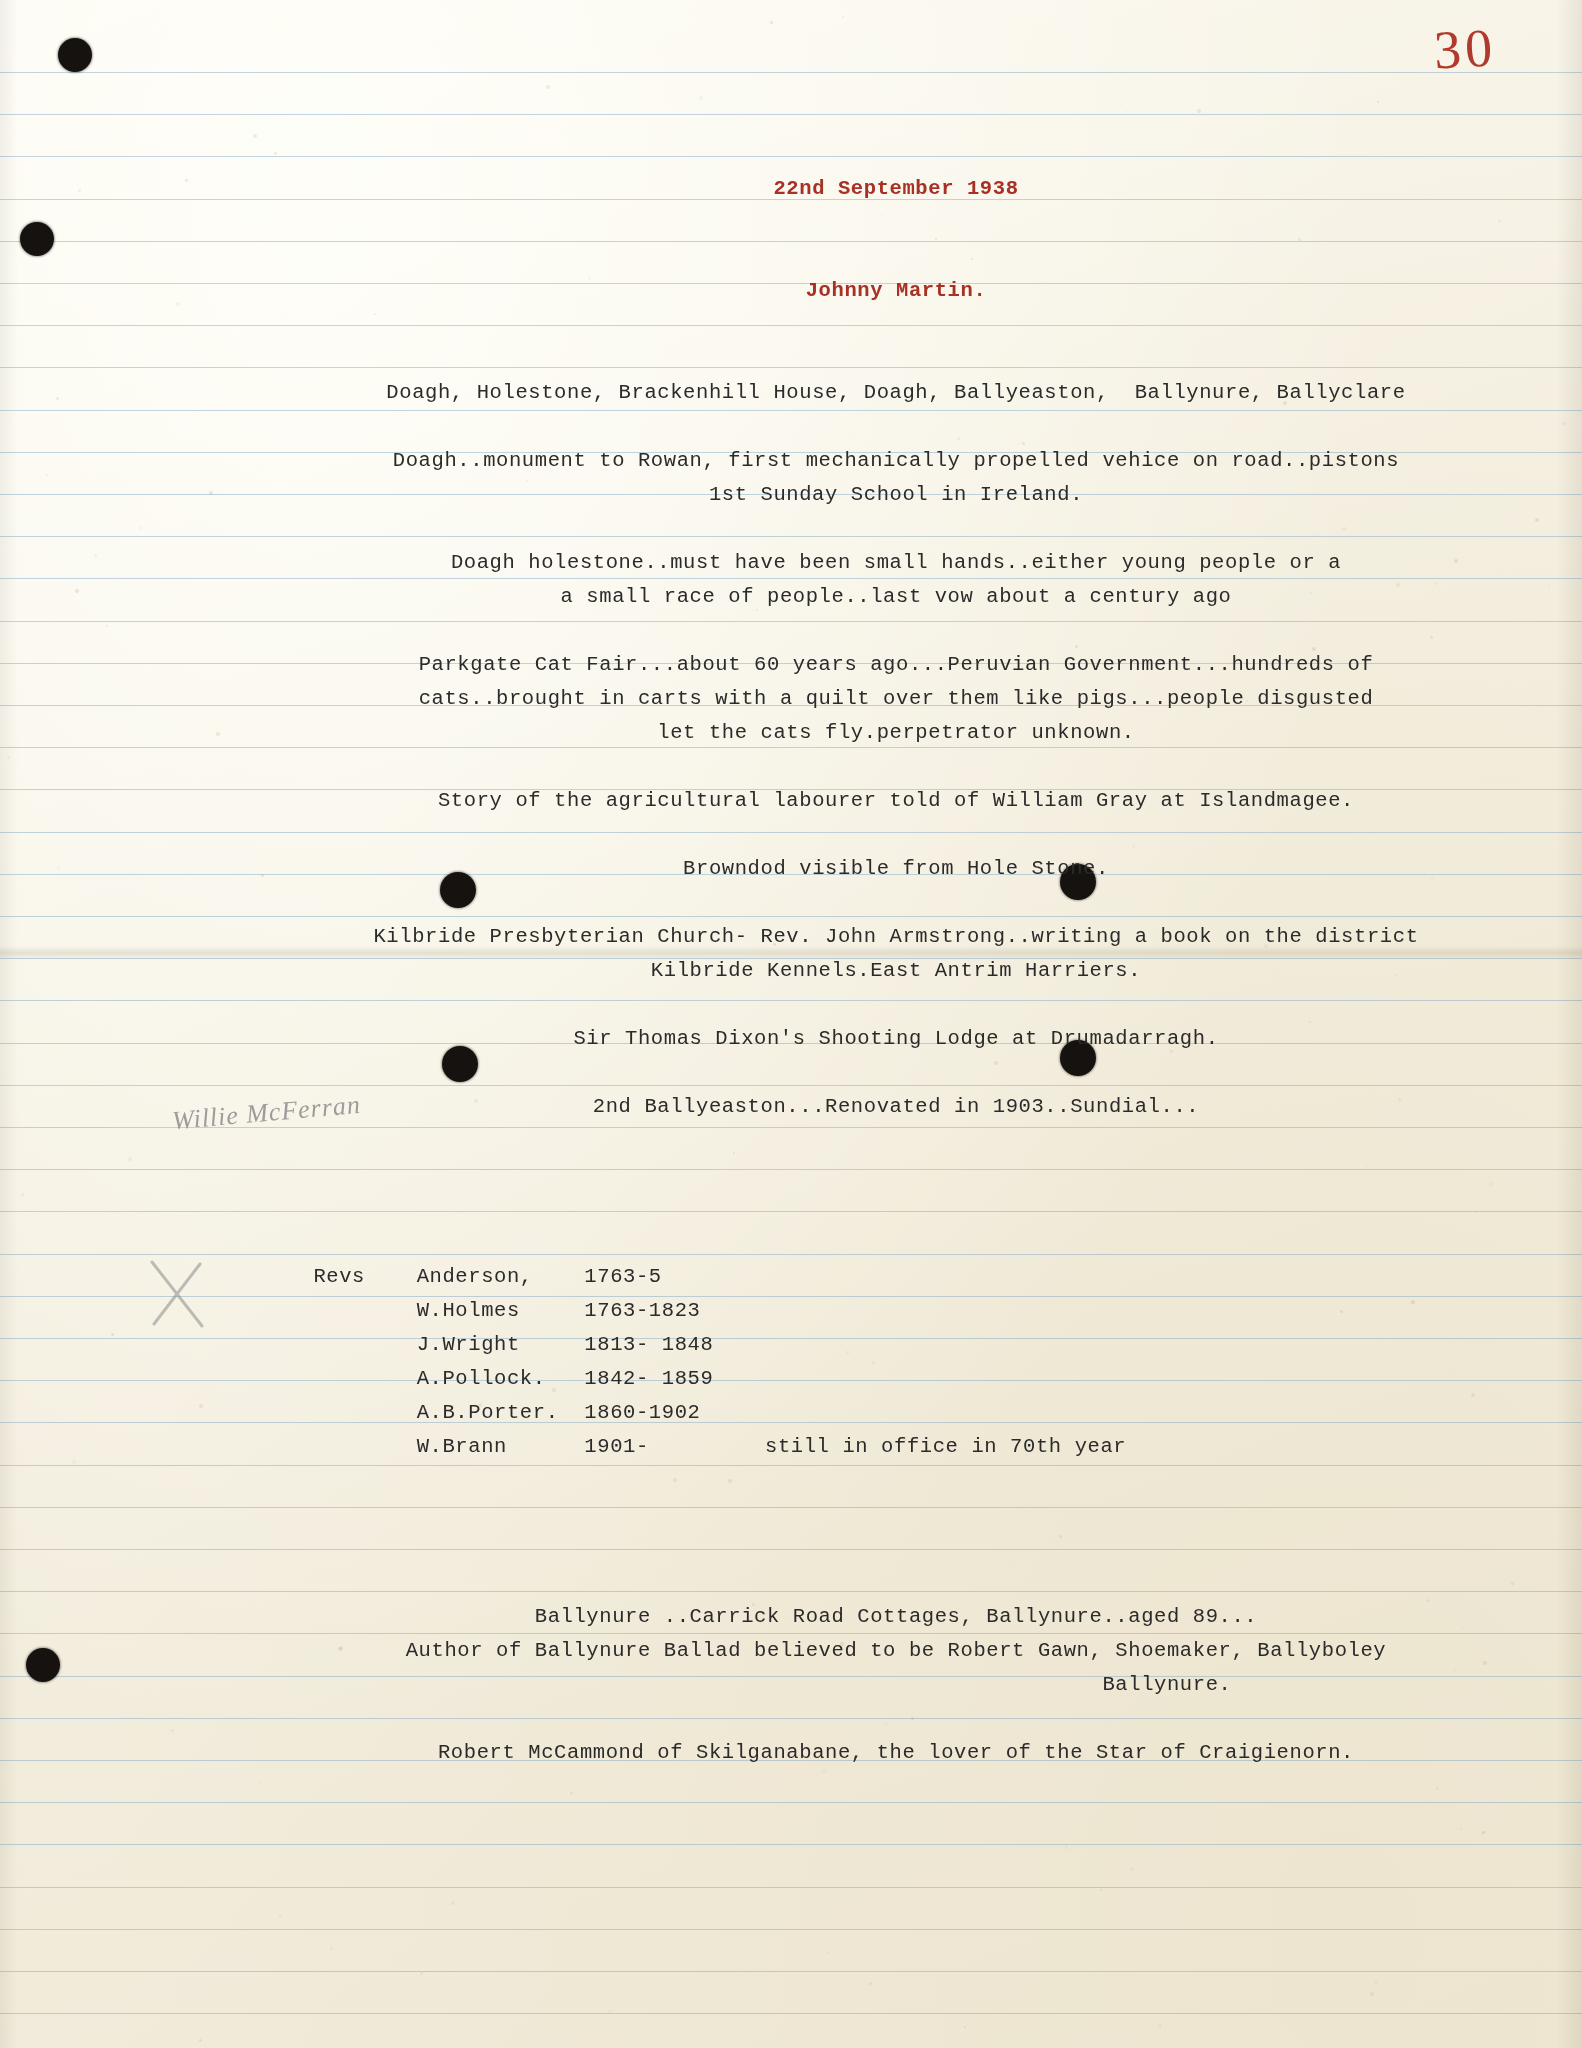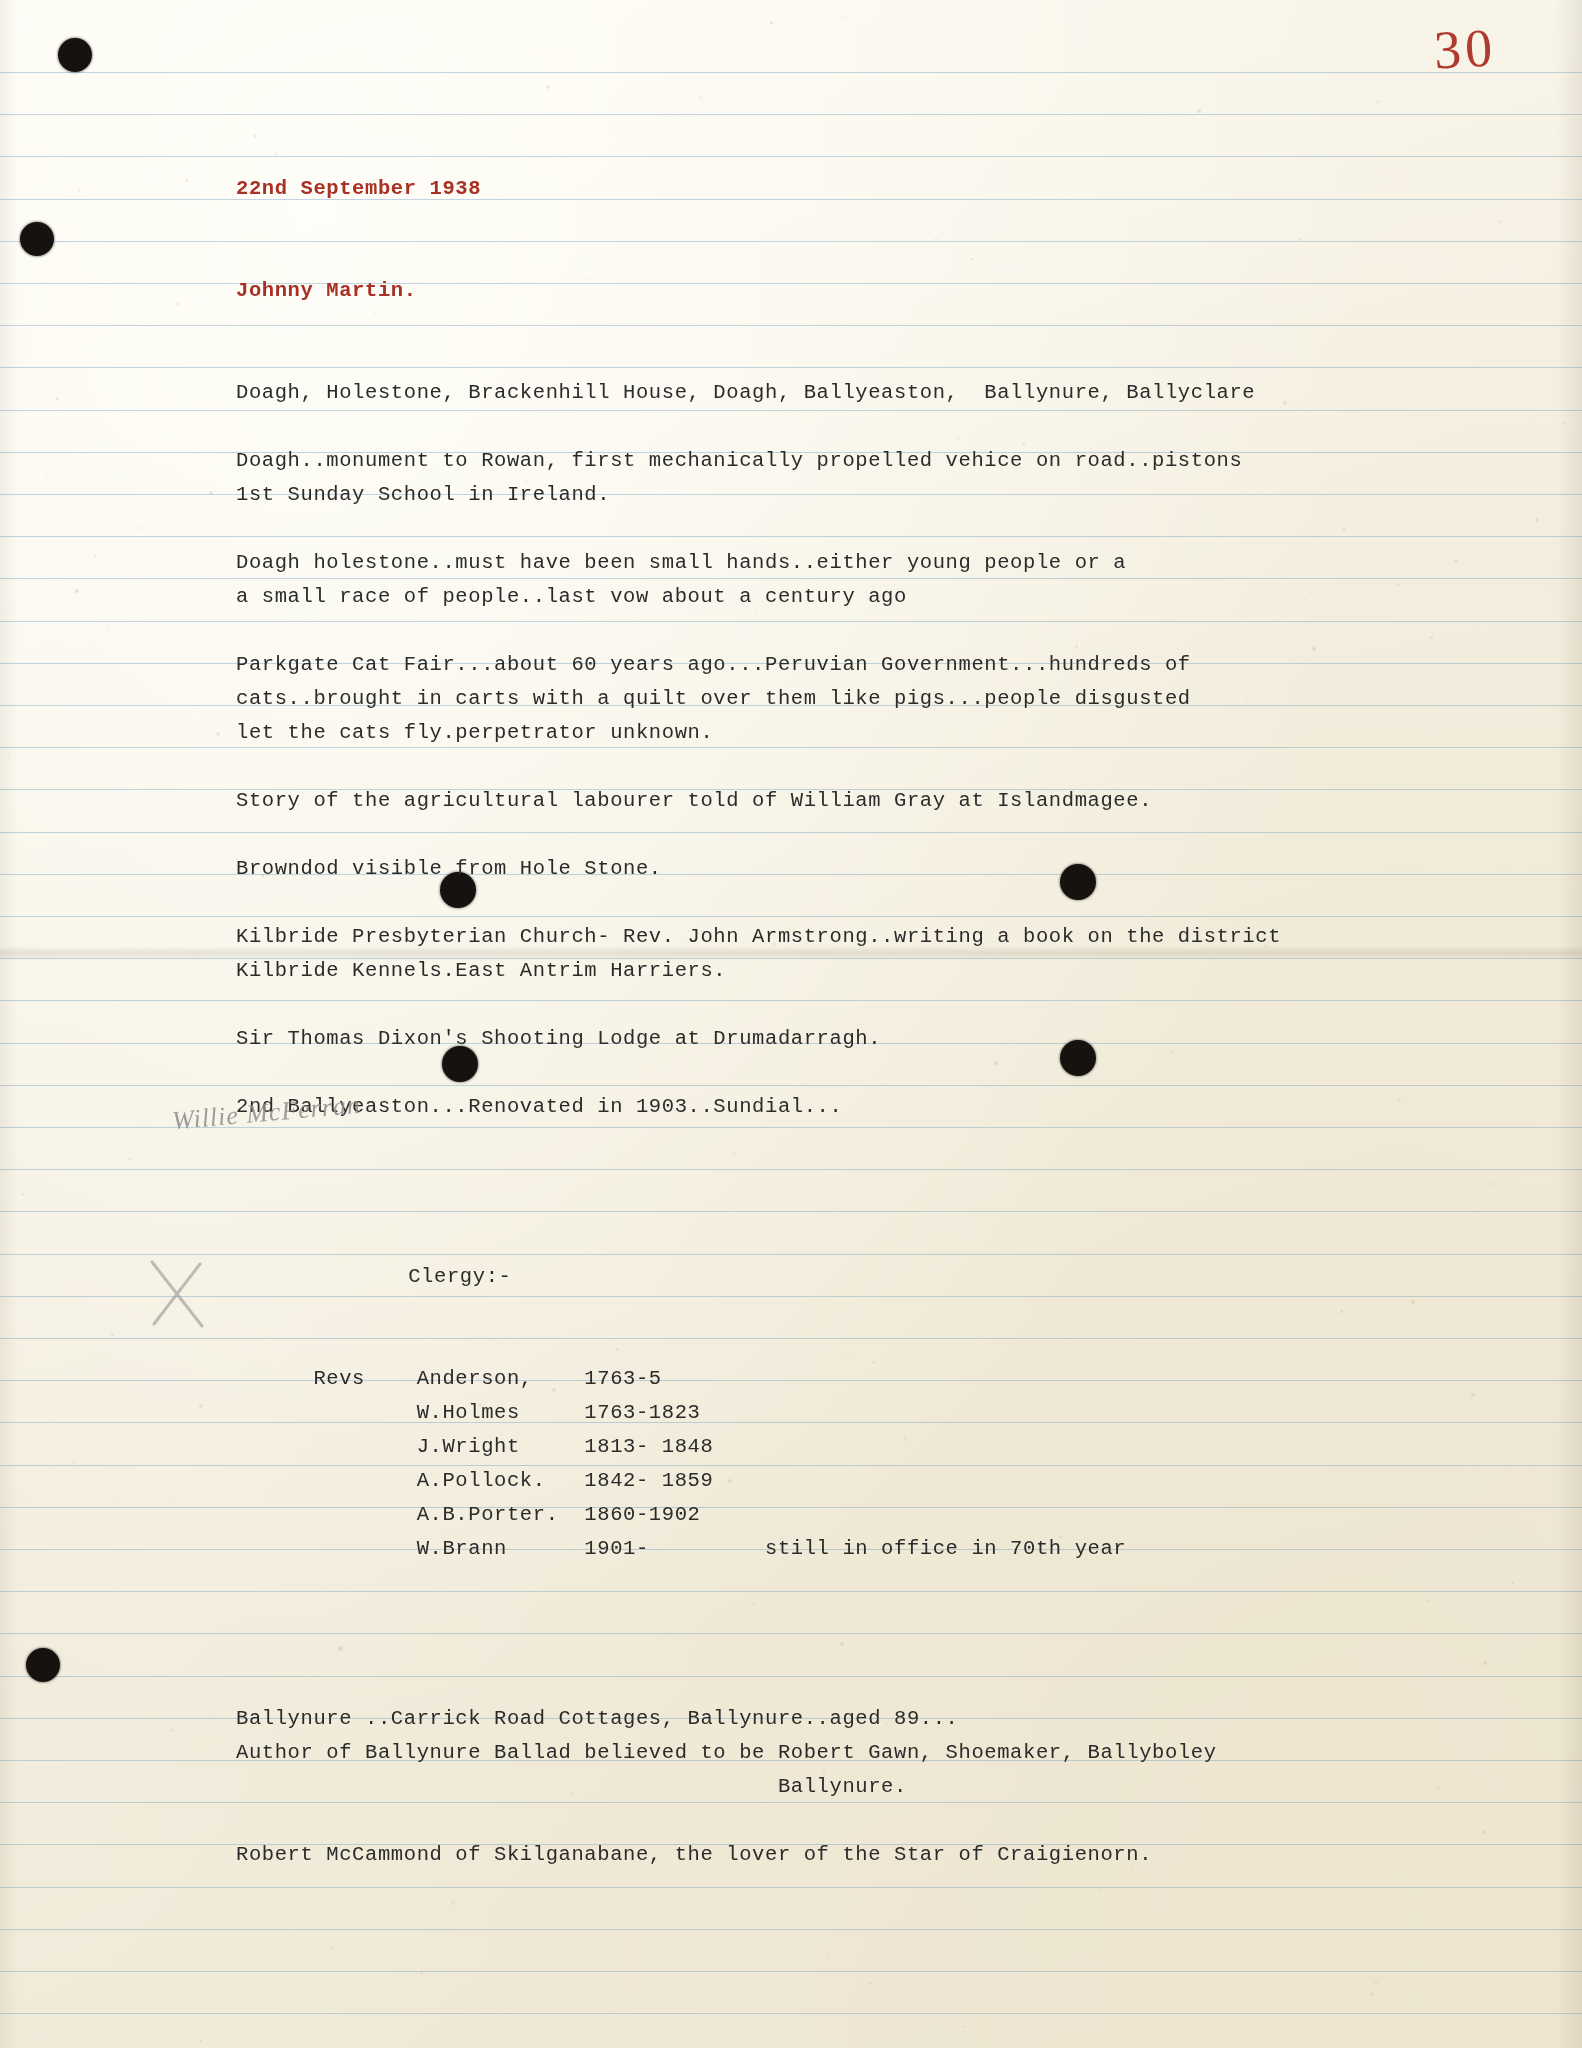--- a/index.html
+++ b/index.html
@@ -87,20 +87,21 @@
     font-family: "Liberation Mono", monospace;
     font-size: 20.5px;
     line-height: 34px;
     color: #2b2b2b;
     letter-spacing: 0.6px;
     white-space: pre;
   }
   .line {
     white-space: pre;
     min-height: 34px;
+    text-align: center;
   }
   .blank { min-height: 34px; }
   .red {
     color: #a83024;
     font-weight: bold;
   }
 
   
   .clergy-block {
     margin-left: 0;
@@ -247,21 +248,20 @@
   <div class="hole" style="left:1060px; top:1040px; width:36px; height:36px;"></div>
   <div class="hole" style="left:26px; top:1648px; width:34px; height:34px;"></div>
 
   <div id="page-number">30</div>
 
   <div id="typescript">
     <div class="line red">22nd September 1938</div>
     <div class="line red">Johnny Martin.</div>
     <div id="body-lines"><div class="line">Doagh, Holestone, Brackenhill House, Doagh, Ballyeaston,  Ballynure, Ballyclare</div><div class="line blank">&nbsp;</div><div class="line">Doagh..monument to Rowan, first mechanically propelled vehice on road..pistons</div><div class="line">1st Sunday School in Ireland.</div><div class="line blank">&nbsp;</div><div class="line">Doagh holestone..must have been small hands..either young people or a</div><div class="line">a small race of people..last vow about a century ago</div><div class="line blank">&nbsp;</div><div class="line">Parkgate Cat Fair...about 60 years ago...Peruvian Government...hundreds of</div><div class="line">cats..brought in carts with a quilt over them like pigs...people disgusted</div><div class="line">let the cats fly.perpetrator unknown.</div><div class="line blank">&nbsp;</div><div class="line">Story of the agricultural labourer told of William Gray at Islandmagee.</div><div class="line blank">&nbsp;</div><div class="line">Browndod visible from Hole Stone.</div><div class="line blank">&nbsp;</div><div class="line">Kilbride Presbyterian Church- Rev. John Armstrong..writing a book on the district</div><div class="line">Kilbride Kennels.East Antrim Harriers.</div><div class="line blank">&nbsp;</div><div class="line">Sir Thomas Dixon's Shooting Lodge at Drumadarragh.</div><div class="line blank">&nbsp;</div><div class="line">2nd Ballyeaston...Renovated in 1903..Sundial...</div></div>
     <div class="clergy-block">
-      <div class="clergy-row"><span style="display:inline-block;width:14ch;"></span><span>Clergy:-</span></div>
       <div id="clergy-rows"><div class="clergy-row">      Revs    Anderson,    1763-5        </div><div class="clergy-row">              W.Holmes     1763-1823     </div><div class="clergy-row">              J.Wright     1813- 1848    </div><div class="clergy-row">              A.Pollock.   1842- 1859    </div><div class="clergy-row">              A.B.Porter.  1860-1902     </div><div class="clergy-row">              W.Brann      1901-         still in office in 70th year</div></div>
     </div>
     <div id="after-lines"><div class="line">Ballynure ..Carrick Road Cottages, Ballynure..aged 89...</div><div class="line">Author of Ballynure Ballad believed to be Robert Gawn, Shoemaker, Ballyboley</div><div class="line">                                          Ballynure.</div><div class="line blank">&nbsp;</div><div class="line">Robert McCammond of Skilganabane, the lover of the Star of Craigienorn.</div></div>
   </div>
 
   <div id="pencil-note">Willie McFerran</div>
 
   <div id="pencil-x">
     <svg width="58" height="72" viewBox="0 0 58 72">
       <path d="M4 4 L54 68" stroke="#8d8d8d" stroke-width="3" fill="none" stroke-linecap="round"></path>

